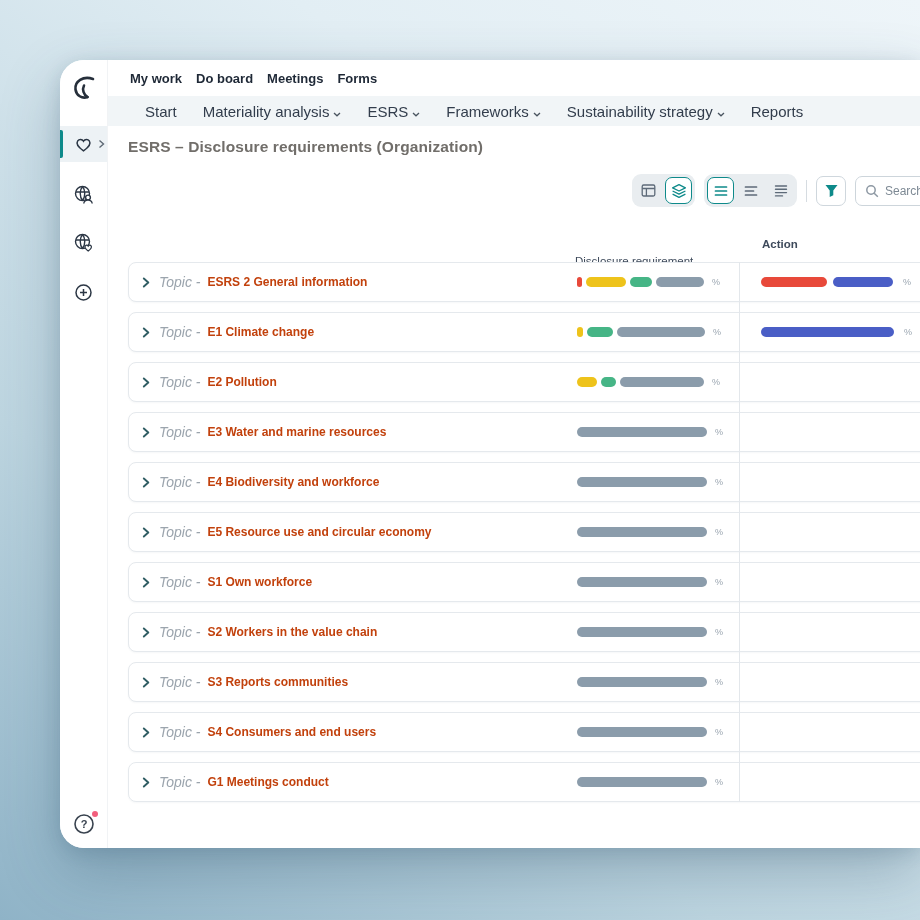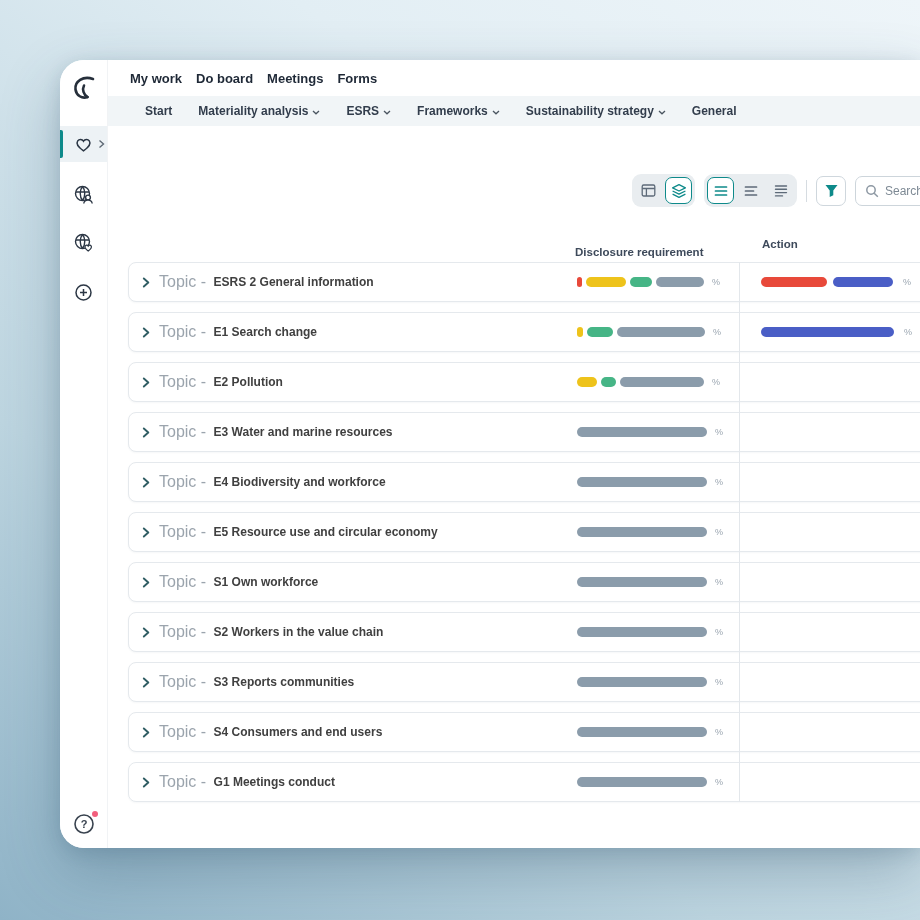--- a/index.html
+++ b/index.html
@@ -18,45 +18,45 @@
   .side-item.active::before{content:"";position:absolute;left:0;top:4px;bottom:4px;width:3px;background:#0e8a8a;border-radius:0 2px 2px 0}
   .side-expand{position:absolute;right:2px;top:50%;transform:translateY(-50%);display:flex}
   .side-help{position:absolute;left:0;bottom:12px;width:100%;display:flex;justify-content:center;cursor:pointer}
   .helpwrap{position:relative;display:flex}
   .help-dot{position:absolute;right:-2px;top:-1px;width:6px;height:6px;border-radius:50%;background:#f25f7d}
   
   .main{flex:1;display:flex;flex-direction:column;min-width:0}
   .topnav{height:36px;display:flex;align-items:center;gap:14px;padding-left:22px;flex:none}
   .topnav-item{font-size:13px;font-weight:700;color:#1e2836;cursor:pointer;white-space:nowrap}
   .subnav{height:30px;background:#f1f5f7;display:flex;align-items:center;gap:26px;padding-left:37px;flex:none}
-  .subnav-item{font-size:12px;font-weight:700;color:#323d4c;cursor:pointer;display:flex;align-items:center;gap:4px;white-space:nowrap}
+  .subnav-item{font-size:15px;font-weight:400;color:#323d4c;cursor:pointer;display:flex;align-items:center;gap:4px;white-space:nowrap}
   .content{position:relative;flex:1}
   .title{position:absolute;left:20px;top:12px;font-size:15.5px;font-weight:700;color:#716e6a;letter-spacing:.1px;white-space:nowrap}
   
   .toolbar{position:absolute;left:524px;top:48px;display:flex;align-items:center;gap:9px}
   .btn-group{background:#e9edf0;border-radius:9px;padding:3px;display:flex;gap:3px}
   .tbtn{width:27px;height:27px;border:1.5px solid transparent;border-radius:7px;background:transparent;
         display:flex;align-items:center;justify-content:center;cursor:pointer;padding:0}
   .tbtn.selected{background:#fff;border-color:#0e8a8a}
   .vsep{width:1px;height:22px;background:#d6dce1}
   .filter-btn{width:30px;height:30px;border:1px solid #cfd7dd;border-radius:7px;background:#fff;
         display:flex;align-items:center;justify-content:center;cursor:pointer;padding:0}
   .search{display:flex;align-items:center;gap:6px;height:30px;border:1px solid #cdd5db;border-radius:7px;background:#fff;padding:0 9px;width:130px}
   .search input{border:none;outline:none;font-size:12px;width:85px;color:#3c4754;font-family:inherit;background:transparent}
   .search input::placeholder{color:#7d8994}
   
   .list{position:absolute;left:20px;top:108px;width:812px}
   .headers{position:relative;height:28px}
-  .h-disc{position:absolute;left:447px;top:12px;font-size:11.5px;font-weight:700;color:#3e4a5b;white-space:nowrap}
+  .h-disc{position:absolute;left:447px;top:21px;font-size:11.5px;font-weight:400;color:#3e4a5b;white-space:nowrap}
   .h-act{position:absolute;left:634px;top:4px;font-size:11.5px;font-weight:700;color:#3e4a5b}
   .row{position:relative;height:40px;margin-bottom:10px;background:#fff;border:1px solid #e5e9ed;border-radius:8px;
        display:flex;align-items:center;padding-left:13px;box-shadow:0 1px 2px rgba(25,50,75,.04);cursor:pointer}
   .chev{display:flex;margin-right:9px;flex:none}
-  .tprefix{font-size:16px;color:#9ba4ad;margin-right:3px;white-space:pre}
-  .tname{font-size:12px;font-weight:700;color:#404040;white-space:nowrap}
+  .tprefix{font-size:14px;font-style:italic;color:#9ba4ad;margin-right:3px;white-space:pre}
+  .tname{font-size:12px;font-weight:700;color:#c2410c;white-space:nowrap}
   .dbars{position:absolute;left:448px;display:flex;align-items:center;gap:4px}
   .abars{position:absolute;left:632px;display:flex;align-items:center;gap:6px}
   .bar{height:10px;border-radius:5px;flex:none}
   .pct{font-size:9px;color:#9aa5b0;margin-left:4px}
   .col-divider{position:absolute;left:611px;top:28px;height:540px;width:1px;background:#e3e7eb}
 </style>
 </head>
 <body>
 
 <div class="window">
@@ -129,24 +129,25 @@
             </svg></span></span>
         <span class="subnav-item">ESRS<span><svg width="8" height="5" viewBox="0 0 8 5" fill="none" stroke="#4a5560" stroke-width="1.3">
               <path d="M1 1 L4 3.8 L7 1"></path>
             </svg></span></span>
         <span class="subnav-item">Frameworks<span><svg width="8" height="5" viewBox="0 0 8 5" fill="none" stroke="#4a5560" stroke-width="1.3">
               <path d="M1 1 L4 3.8 L7 1"></path>
             </svg></span></span>
         <span class="subnav-item">Sustainability strategy<span><svg width="8" height="5" viewBox="0 0 8 5" fill="none" stroke="#4a5560" stroke-width="1.3">
               <path d="M1 1 L4 3.8 L7 1"></path>
             </svg></span></span>
-        <span class="subnav-item">General</span>
+        <span class="subnav-item">Reports</span>
       </nav>
 
     <div class="content">
+      <h1 class="title">ESRS – Disclosure requirements (Organization)</h1>
 
       <div class="toolbar">
         <div class="btn-group">
           <button class="tbtn">
             <svg width="15" height="15" viewBox="0 0 15 15" fill="none">
               <rect x="1.2" y="2" width="12.6" height="11" rx="1.5" stroke="#5d6a78" stroke-width="1.3"></rect>
               <path d="M1.2 5.5 H13.8 M5.4 5.5 V13" stroke="#5d6a78" stroke-width="1.3"></path>
             </svg>
           </button>
           <button class="tbtn selected">
@@ -221,21 +222,21 @@
               </span>
   </div>
 
   <div class="row">
     <span class="chev">
       <svg width="8" height="11" viewBox="0 0 8 11" fill="none" stroke="#2f5d63" stroke-width="1.9" stroke-linecap="round" stroke-linejoin="round">
                   <path d="M1.8 1.5 L6.3 5.5 L1.8 9.5"></path>
                 </svg>
     </span>
     <span class="tprefix">Topic - </span>
-    <span class="tname">E1 Search change</span>
+    <span class="tname">E1 Climate change</span>
     <span class="dbars">
                 <span class="bar" style="width: 6px; background: rgb(238, 195, 27);"></span>
                 <span class="bar" style="width: 26px; background: rgb(70, 181, 134);"></span>
                 <span class="bar" style="width: 88px; background: rgb(139, 156, 171);"></span>
                 <span class="pct">%</span>
               </span>
     <span class="abars">
                 <span class="bar" style="width: 133px; background: rgb(74, 94, 198);"></span>
                 <span class="pct">%</span>
               </span>

